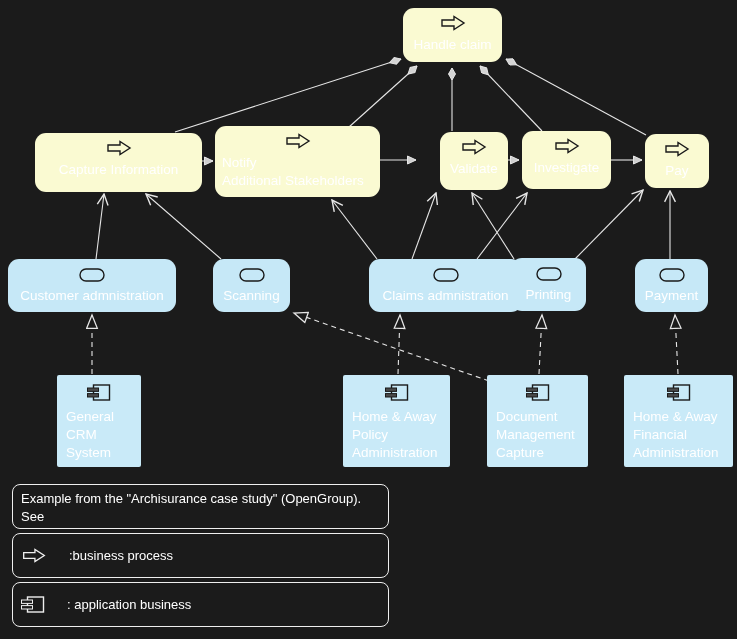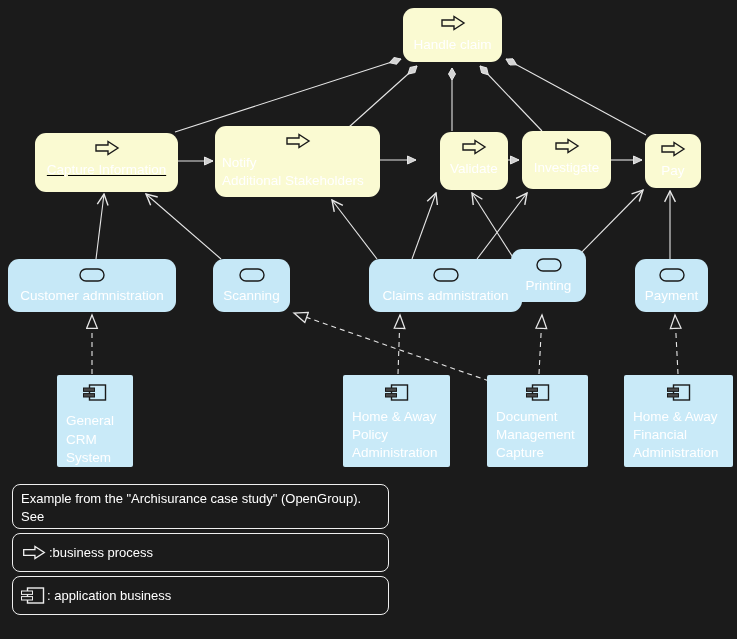--- a/index.html
+++ b/index.html
@@ -14,21 +14,21 @@
   .process .icon{margin-top:7px;}
   .service .icon{margin-top:9px;}
   .component .icon{margin-top:9px;}
   .label{color:#ffffff;font-size:13.5px;line-height:1.35;white-space:pre-line;text-align:center;margin-top:5px;}
   .label--left{align-self:flex-start;text-align:left;padding-left:7px;margin-top:auto;margin-bottom:7px;}
   .component .label{align-self:flex-start;text-align:left;padding-left:9px;margin-top:7px;}
   .legend{position:absolute;left:12px;top:484px;width:377px;}
   .legend-row{box-sizing:border-box;border:1px solid #efefef;border-radius:8px;background:#1b1b1b;
     color:#fff;font-size:13px;margin-bottom:4px;display:flex;align-items:center;padding:0 8px;}
   .legend-row--title{display:block;padding:5px 8px;height:45px;line-height:1.35;}
-  .legend-row--item{height:39px;gap:2px;text-align:right;}
+  .legend-row--item{height:45px;gap:22px;text-align:right;}
   .legend-row .icon{line-height:0;flex:0 0 auto;}
 </style>
 </head>
 <body>
 
 <div class="canvas">
 
   <svg class="edges" width="737" height="639">
     <defs>
       <marker id="diamond" viewBox="0 0 13 8" refX="0.5" refY="4" markerWidth="13" markerHeight="8" orient="auto" markerUnits="userSpaceOnUse">
@@ -78,21 +78,21 @@
 
   <div class="node process" style="left:403px;top:8px;width:99px;height:54px;">
     <span class="icon">
       <svg width="26" height="16" viewBox="0 0 26 16">
           <path d="M2,5 H14 V1.5 L24,8 L14,14.5 V11 H2 Z" fill="none" stroke="#1a1a1a" stroke-width="1.4"></path>
         </svg>
     </span>
     <span class="label">Handle claim</span>
   </div>
 
-  <div class="node process" style="left:35px;top:133px;width:143px;height:59px;text-decoration:underline;">
+  <div class="node process" style="left:35px;top:133px;width:167px;height:59px;">
     <span class="icon">
       <svg width="26" height="16" viewBox="0 0 26 16">
           <path d="M2,5 H14 V1.5 L24,8 L14,14.5 V11 H2 Z" fill="none" stroke="#1a1a1a" stroke-width="1.4"></path>
         </svg>
     </span>
     <span class="label">Capture Information</span>
   </div>
 
   <div class="node process" style="left:215px;top:126px;width:165px;height:71px;">
     <span class="icon">
@@ -115,21 +115,21 @@
 
   <div class="node process" style="left:522px;top:131px;width:89px;height:58px;">
     <span class="icon">
       <svg width="26" height="16" viewBox="0 0 26 16">
           <path d="M2,5 H14 V1.5 L24,8 L14,14.5 V11 H2 Z" fill="none" stroke="#1a1a1a" stroke-width="1.4"></path>
         </svg>
     </span>
     <span class="label">Investigate</span>
   </div>
 
-  <div class="node process" style="left:645px;top:134px;width:56px;height:54px;">
+  <div class="node process" style="left:645px;top:134px;width:64px;height:54px;">
     <span class="icon">
       <svg width="26" height="16" viewBox="0 0 26 16">
           <path d="M2,5 H14 V1.5 L24,8 L14,14.5 V11 H2 Z" fill="none" stroke="#1a1a1a" stroke-width="1.4"></path>
         </svg>
     </span>
     <span class="label">Pay</span>
   </div>
 
   <div class="node service" style="left:8px;top:259px;width:168px;height:53px;">
     <span class="icon">
@@ -151,39 +151,39 @@
 
   <div class="node service" style="left:325px;top:259px;width:153px;height:53px;margin-left:44px;">
     <span class="icon">
       <svg width="26" height="14" viewBox="0 0 26 14">
           <rect x="1" y="1" width="24" height="12" rx="6" fill="none" stroke="#1a1a1a" stroke-width="1.4"></rect>
         </svg>
     </span>
     <span class="label">Claims admnistration</span>
   </div>
 
-  <div class="node service" style="left:511px;top:249px;width:75px;height:53px;align-items:center;">
+  <div class="node service" style="left:511px;top:258px;width:75px;height:53px;align-items:center;">
     <span class="icon">
       <svg width="26" height="14" viewBox="0 0 26 14">
           <rect x="1" y="1" width="24" height="12" rx="6" fill="none" stroke="#1a1a1a" stroke-width="1.4"></rect>
         </svg>
     </span>
     <span class="label">Printing</span>
   </div>
 
   <div class="node service" style="left:635px;top:259px;width:73px;height:53px;">
     <span class="icon">
       <svg width="26" height="14" viewBox="0 0 26 14">
           <rect x="1" y="1" width="24" height="12" rx="6" fill="none" stroke="#1a1a1a" stroke-width="1.4"></rect>
         </svg>
     </span>
     <span class="label">Payment</span>
   </div>
 
-  <div class="node component" style="left:57px;top:375px;width:76px;height:92px;justify-content:space-between;">
+  <div class="node component" style="left:57px;top:375px;width:84px;height:92px;">
     <span class="icon">
       <svg width="24" height="17" viewBox="0 0 24 17">
           <rect x="6.5" y="1" width="16" height="15" fill="none" stroke="#1a1a1a" stroke-width="1.4"></rect>
           <rect x="0.5" y="4" width="11" height="3.4" fill="#4a4a4a" stroke="#1a1a1a"></rect>
           <rect x="0.5" y="9.6" width="11" height="3.4" fill="#4a4a4a" stroke="#1a1a1a"></rect>
         </svg>
     </span>
     <span class="label">General
 CRM
 System</span>

